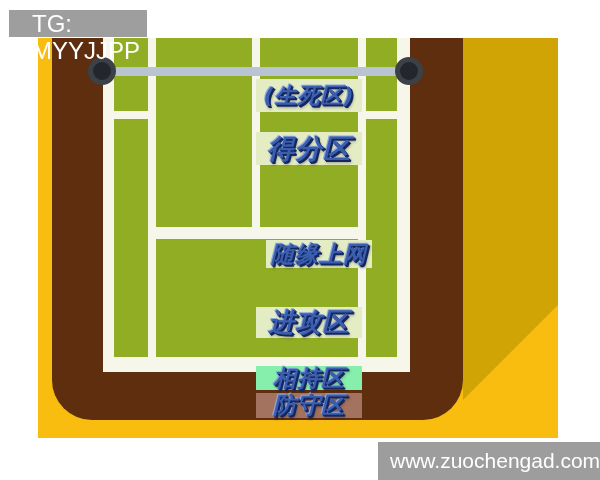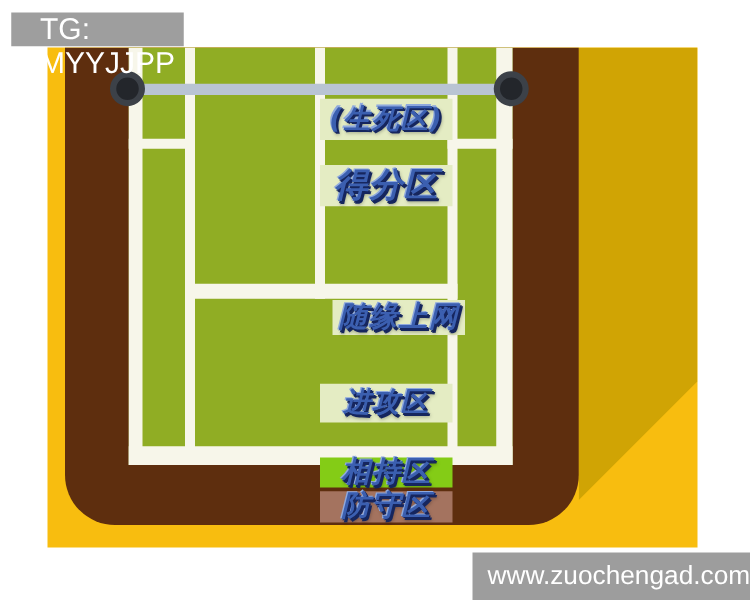--- a/index.html
+++ b/index.html
@@ -53,22 +53,22 @@
     font-weight:bold; font-style:italic;
     color:#3b5fb0;
     text-shadow:1px 1px 0 #16265e, 2px 2px 0 #16265e,
                 -1px -1px 0 #8fa9dd, 2px 3px 3px rgba(0,0,0,0.35);
     letter-spacing:1px; white-space:nowrap; z-index:5;
   }
   .zone-green { background:#e4ecc3; }
   .zone-life-death { left:153px; top:41px;  height:33px; line-height:33px; font-size:22px; }
   .zone-scoring    { left:153px; top:94px;  height:33px; line-height:33px; font-size:27px;text-align:center; }
   .zone-approach   { left:153px; top:202px; height:28px; line-height:28px; font-size:23px;margin-left:10px; }
-  .zone-attack     { left:153px; top:269px; height:31px; line-height:31px; font-size:22px;font-style:italic; }
-  .zone-rally   { left:204px; top:328px; height:24px; line-height:24px; font-size:23px; background:#84cc16; }
+  .zone-attack     { left:153px; top:269px; height:31px; line-height:31px; font-size:26px;font-style:italic; }
+  .zone-rally   { left:204px; top:328px; height:24px; line-height:24px; font-size:23px; background:#86efac; }
   .zone-defense { left:204px; top:355px; height:25px; line-height:25px; font-size:23px; background:#a4735f;text-align:center; }
   
   .watermark {
     position:absolute; left:9px; top:10px; width:138px; height:27px;
     background:#9e9e9e; color:#ffffff; font-size:24px; line-height:27px;
     padding-left:23px; box-sizing:border-box; z-index:10;
     font-family:"Liberation Sans", sans-serif;
   }
   .sitebar {
     position:absolute; left:378px; top:442px; width:268px; height:38px;

